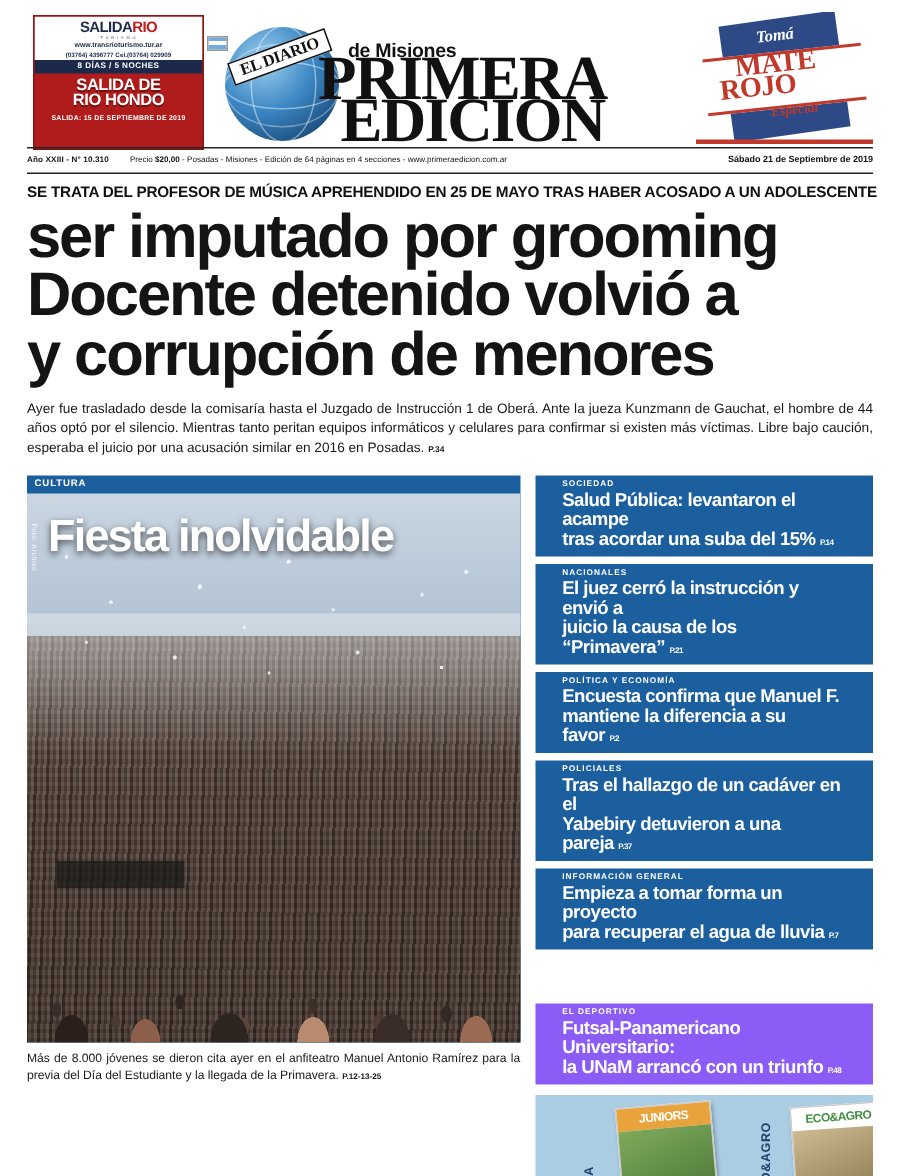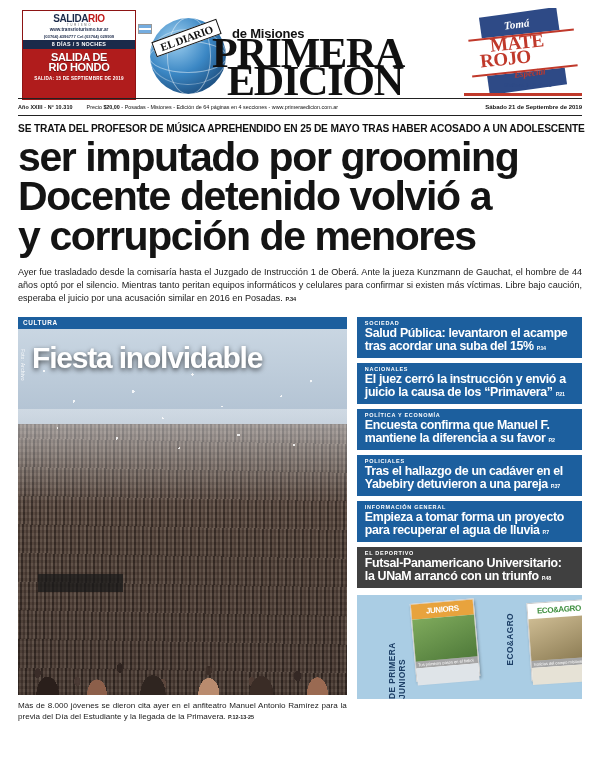--- a/index.html
+++ b/index.html
@@ -140,22 +140,22 @@
         radial-gradient(ellipse 16px 26px at 9% 100%, #2a1f1b 0 70%, transparent 71%),
         radial-gradient(ellipse 14px 22px at 24% 100%, #8c5f4a 0 70%, transparent 71%),
         radial-gradient(ellipse 18px 28px at 41% 100%, #2f2520 0 70%, transparent 71%),
         radial-gradient(ellipse 15px 24px at 58% 100%, #b98b6e 0 70%, transparent 71%),
         radial-gradient(ellipse 17px 27px at 74% 100%, #3a2c26 0 70%, transparent 71%),
         radial-gradient(ellipse 15px 25px at 91% 100%, #9a6a52 0 70%, transparent 71%);}
   .caption{margin-top:5px;font-size:8.1px;line-height:1.42;color:#1a1a1a;text-align:justify;}
   .caption .pref{font-size:5.4px;font-weight:bold;}
 
   
-  .sbox{background:#1c5f9e;color:#fff;padding:3px 8px 5px;}
-  .sbox.sport{background:#404040;}
+  .sbox{background:#1c5f9e;color:#fff;padding:3px 18px 5px;}
+  .sbox.sport{background:#8b5cf6;margin-top:31px;}
   .sbox .tag{font-size:5.5px;font-weight:bold;letter-spacing:.7px;display:block;margin-bottom:1px;}
   .sbox .hl{font-size:12.4px;font-weight:bold;line-height:1.05;letter-spacing:-.35px;}
   .sbox .hl .pg{font-size:5.4px;font-weight:bold;vertical-align:baseline;margin-left:3px;}
 
   
   .supp{background:#aacde4;height:104px;position:relative;overflow:hidden;margin-top:2px;}
   .supp-label{position:absolute;font-size:8.4px;font-weight:bold;color:#1d3f66;
       writing-mode:vertical-rl;transform:rotate(180deg);letter-spacing:.4px;}
   .mag{position:absolute;background:#fff;border:1px solid #ccc;box-shadow:1px 2px 3px rgba(0,0,0,.3);}
   .mag-j{left:56px;top:6px;width:62px;height:76px;transform:rotate(-5deg);}

